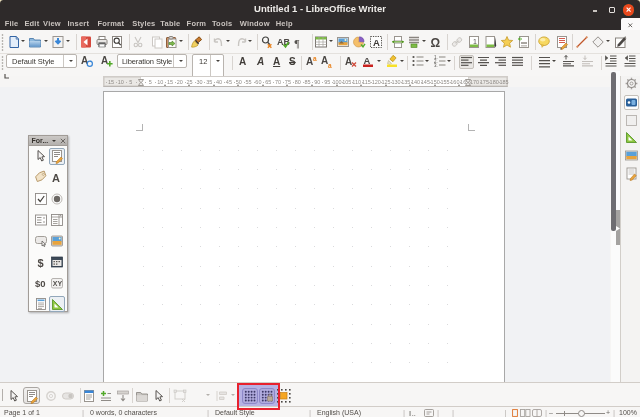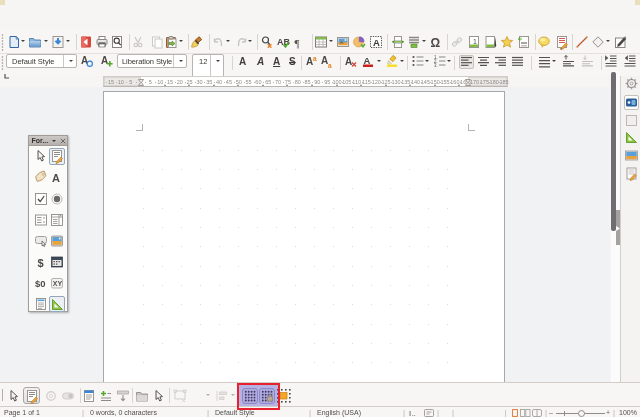--- a/index.html
+++ b/index.html
@@ -33,20 +33,46 @@
 .st { position:absolute; top:2px; font-size:7px; color:#514d49; }
 .stsep { position:absolute; top:0.5px; font-size:8px; color:#b7b3af; }
 #fc { position:absolute; left:28px; top:135px; width:40px; height:177px; background:#fbfbfa; border:1px solid #a19c97; box-shadow:0.5px 1px 2px rgba(0,0,0,0.28); }
 #fctitle { position:absolute; left:0; top:0; width:100%; height:10px; background:linear-gradient(#cbc8c5,#b3b0ad); border-bottom:1px solid #a19c97; }
 .pressed { position:absolute; background:#ecf0f4; border:1px solid #92a7ba; border-radius:2px; }
 .pressed2 { position:absolute; background:#eceaf0; border:1px solid #c4c0ba; border-radius:2px; }
 </style></head><body>
 <div style="position:absolute;left:0;top:0;width:640px;height:417px;overflow:hidden">
 <div style="position:absolute;left:0;top:0;width:5px;height:5px;background:#e9dfbb"></div>
     <div style="position:absolute;left:635px;top:0;width:5px;height:5px;background:#e9dfbb"></div>
+<div id="titlebar">
+      <div id="title">Untitled 1 - LibreOffice Writer</div>
+      <div style="position:absolute;left:592.7px;top:10px;width:4.8px;height:1.6px;background:#c9c4c0"></div>
+      <div style="position:absolute;left:609.3px;top:7px;width:5.6px;height:5.6px;border:1.4px solid #e4e1dd;border-radius:1px;background:#2e2a2a"></div>
+      <div style="position:absolute;left:622.6px;top:4.3px;width:11.4px;height:11.4px;border-radius:50%;background:#e8481c;box-shadow:0 0 0 1.2px rgba(32,52,50,0.55)"></div>
+      <svg style="left:625.7px;top:7.4px" width="5.2" height="5.2" viewBox="0 0 5 5">
+        <path d="M0.6 0.6 L4.4 4.4 M4.4 0.6 L0.6 4.4" stroke="#fdfdfd" stroke-width="1.1"></path>
+      </svg>
+    </div>
+<div id="menubar">
+<div style="position:absolute;left:621px;top:0.5px;width:19px;height:12.5px;background:#fbfafa;border-radius:2px 0 0 0"></div>
+      <svg style="left:628.2px;top:5.6px" width="4.6" height="4.6" viewBox="0 0 5 5">
+        <path d="M0.5 0.5 L4.5 4.5 M4.5 0.5 L0.5 4.5" stroke="#5a5651" stroke-width="1"></path>
+      </svg>
+<span class="mi" style="left:4.7px">File</span>
+      <span class="mi" style="left:24.4px">Edit</span>
+      <span class="mi" style="left:43.1px">View</span>
+      <span class="mi" style="left:67.5px">Insert</span>
+      <span class="mi" style="left:97.5px">Format</span>
+      <span class="mi" style="left:132.2px">Styles</span>
+      <span class="mi" style="left:160.3px">Table</span>
+      <span class="mi" style="left:186.6px">Form</span>
+      <span class="mi" style="left:211.9px">Tools</span>
+      <span class="mi" style="left:239.8px">Window</span>
+      <span class="mi" style="left:275.7px">Help</span>
+    </div>
 <div id="tb1">
 <svg style="left:1px;top:3px" width="3" height="18" viewBox="0 0 3 18">
         <g fill="#97928d">
           <circle cx="1.5" cy="2" r="0.8"></circle>
           <circle cx="1.5" cy="5" r="0.8"></circle>
           <circle cx="1.5" cy="8" r="0.8"></circle>
           <circle cx="1.5" cy="11" r="0.8"></circle>
           <circle cx="1.5" cy="14" r="0.8"></circle>
           <circle cx="1.5" cy="17" r="0.8"></circle>
         </g>

